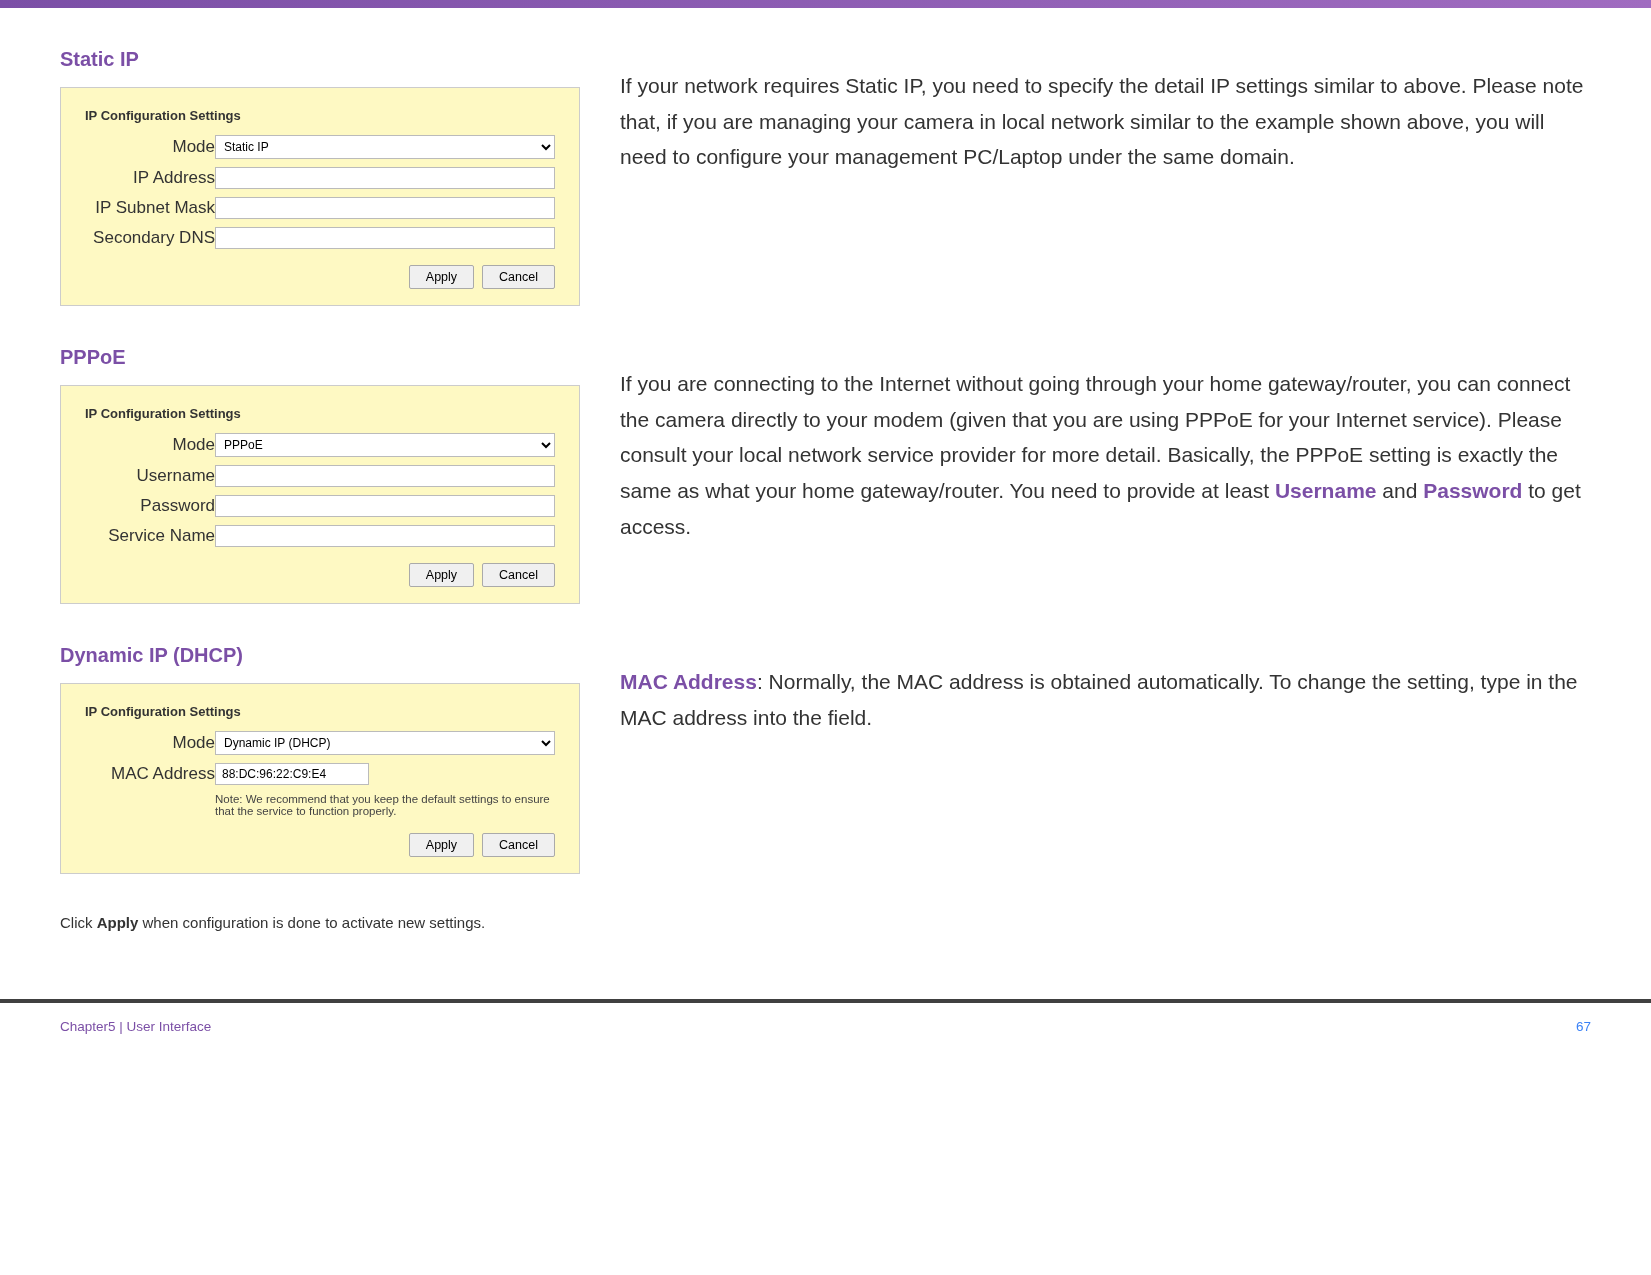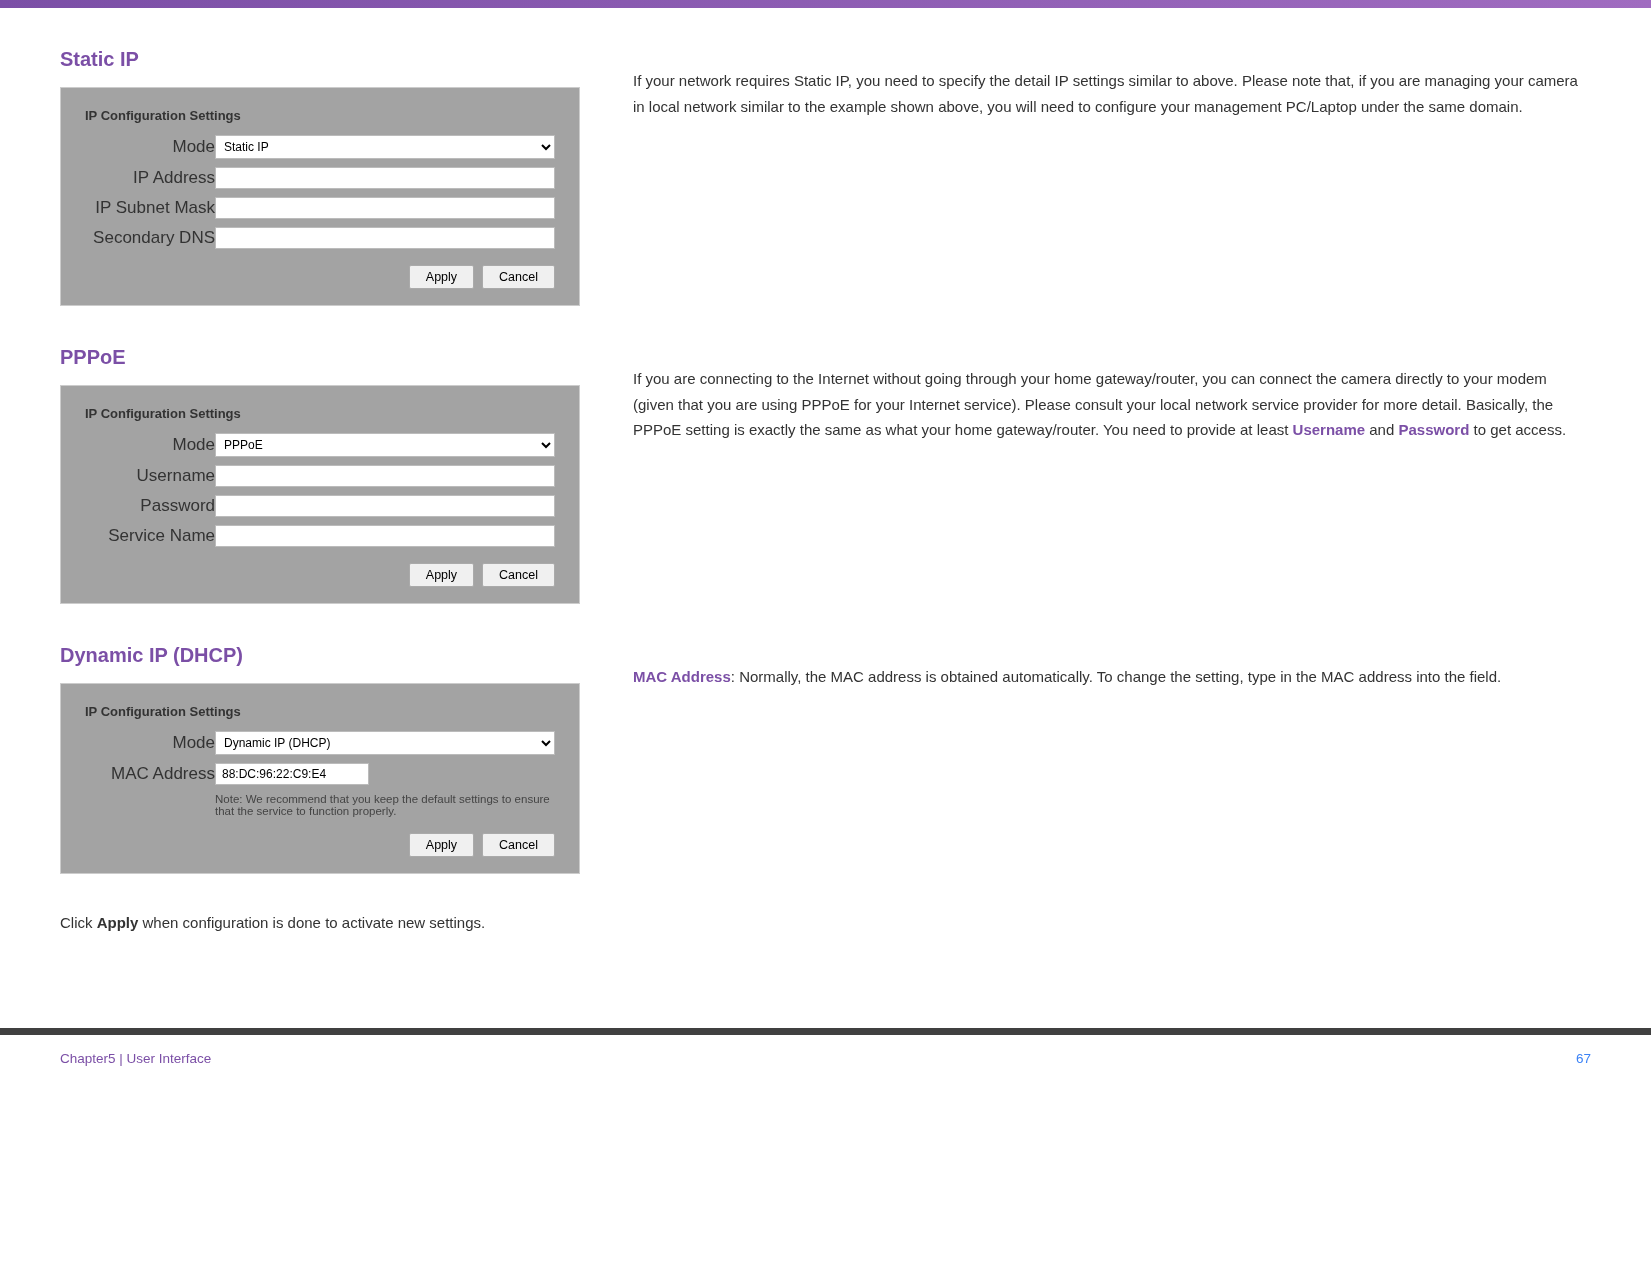--- a/index.html
+++ b/index.html
@@ -22,35 +22,34 @@
       flex-direction: row;
       gap: 40px;
       margin-bottom: 40px;
     }
     .section-left {
       flex: 0 0 520px;
     }
     .section-right {
       flex: 1;
       padding-top: 20px;
-      font-size: 15px;
+      font-size: 21px;
       line-height: 1.7;
       color: #333;
-      margin-left: 13px;
     }
     .section-title {
       font-size: 20px;
       font-weight: 700;
       color: #7b4fa6;
       margin-bottom: 16px;
     }
     .config-box {
       border: 1px solid #ccc;
       padding: 20px 24px 16px 24px;
-      background: #a3a3a3;
+      background: #fef9c3;
     }
     .config-box-title {
       font-size: 13px;
       font-weight: 600;
       color: #333;
       margin-bottom: 12px;
     }
     .form-row {
       display: flex;
       align-items: center;
@@ -114,36 +113,36 @@
       font-weight: 600;
     }
     .highlight-bold {
       font-weight: 700;
     }
     .footer {
       display: flex;
       justify-content: space-between;
       align-items: center;
       padding: 16px 60px;
-      border-top: 7px solid #404040;
+      border-top: 4px solid #404040;
       margin-top: 10px;
     }
     .footer-left {
       color: #7b4fa6;
       font-size: 13.5px;
     }
     .footer-right {
       color: #3b82f6;
       font-size: 13.5px;
     }
     .click-apply-text {
       font-size: 15px;
       color: #333;
       margin-top: 4px;
-      margin-bottom: 47px;
+      margin-bottom: 18px;
     }
   </style>
 </head>
 <body>
 
 <div class="top-bar"></div>
 
 <div class="page-content">
 
   <div class="section">

